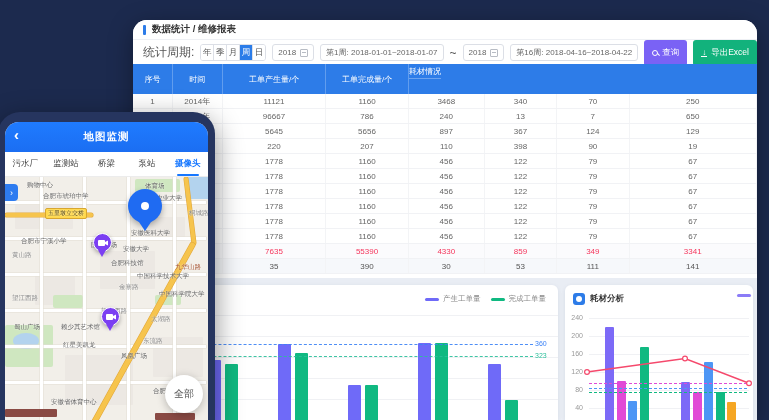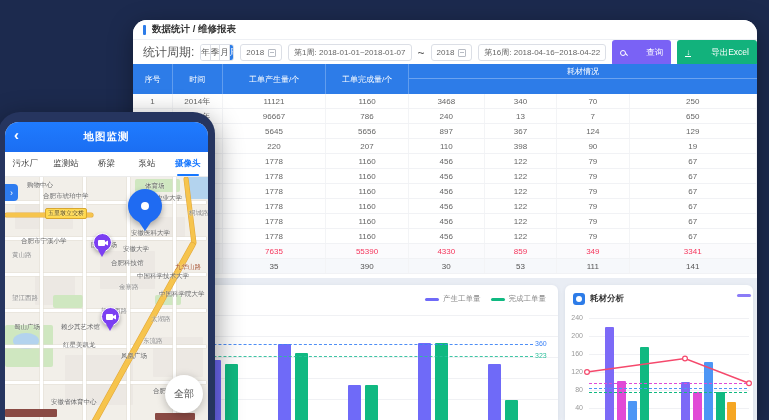--- a/index.html
+++ b/index.html
@@ -13,32 +13,32 @@
   .crumb-txt{font-size:9.5px;font-weight:bold;color:#333}
   .filter-row{position:absolute;left:0;top:21px;right:0;height:23px;display:flex;align-items:center;gap:6px;padding-left:10px;background:#fff;white-space:nowrap}
   .f-label{font-size:12px;color:#555}
   .seg{display:flex;border:1px solid #dcdfe6;border-radius:3px;overflow:hidden;height:17px}
   .seg span{width:24px;display:flex;align-items:center;justify-content:center;font-size:8.5px;color:#555;border-right:1px solid #dcdfe6;cursor:pointer;background:#fff}
   .seg span:last-child{border-right:none}
   .seg span.on{background:#2b7ce8;color:#fff}
   .inp{height:17px;border:1px solid #dcdfe6;border-radius:3px;display:flex;align-items:center;padding:0 5px;font-size:8px;color:#666;background:#fff}
   .cal{width:8px;height:8px;border:1px solid #b8bcc4;border-radius:1px;margin-left:4px;position:relative}
   .cal:before{content:"";position:absolute;left:1px;right:1px;top:2px;height:1px;background:#b8bcc4}
-  .btn{height:26px;border-radius:3px;color:#fff;font-size:8.5px;display:flex;align-items:center;justify-content:center;padding:0 8px;gap:20px;cursor:pointer}
+  .btn{height:26px;border-radius:3px;color:#fff;font-size:8.5px;display:flex;align-items:center;justify-content:center;padding:0 8px;gap:4px;cursor:pointer}
   .btn.q{background:#7a62f5}
   .btn.x{background:#12b27c}
   .mag{width:6px;height:6px;border:1.2px solid #fff;border-radius:50%;position:relative}
   .mag:after{content:"";position:absolute;width:3px;height:1.2px;background:#fff;right:-3px;bottom:-1px;transform:rotate(45deg)}
   .dl{font-size:8px;line-height:7px;border-bottom:1px solid #fff;padding:0 1px}
 
   
   .tbl{position:absolute;left:0;top:44px;right:0}
   .thead{position:relative;height:30px;background:#2d7ce8;display:flex}
   .th{display:flex;align-items:center;justify-content:center;color:#fff;font-size:8px;border-right:1px solid rgba(255,255,255,.25);height:30px}
-  .th-group{display:flex;flex-direction:column}
+  .th-group{display:flex;flex-direction:row}
   .th-group .g-top{height:15px;display:flex;align-items:center;justify-content:center;color:#fff;font-size:8px;border-bottom:1px solid rgba(255,255,255,.3)}
   .th-group .g-bot{height:15px;display:flex}
   .th-group .g-bot div{display:flex;align-items:center;justify-content:center;color:#fff;font-size:7.5px;border-right:1px solid rgba(255,255,255,.25)}
   .tr{display:flex;height:15px;border-bottom:1px solid #f1f2f5;background:#fff}
   .td{display:flex;align-items:center;justify-content:center;font-size:8px;color:#666;border-right:1px solid #f3f4f6;height:100%;overflow:hidden}
   .tr.total{background:#fbfbfd}
   .tr.total .td{color:#f5365c}
   .tr.avg{background:#f6f8fb}
   .tr.avg .td{color:#555}
 

